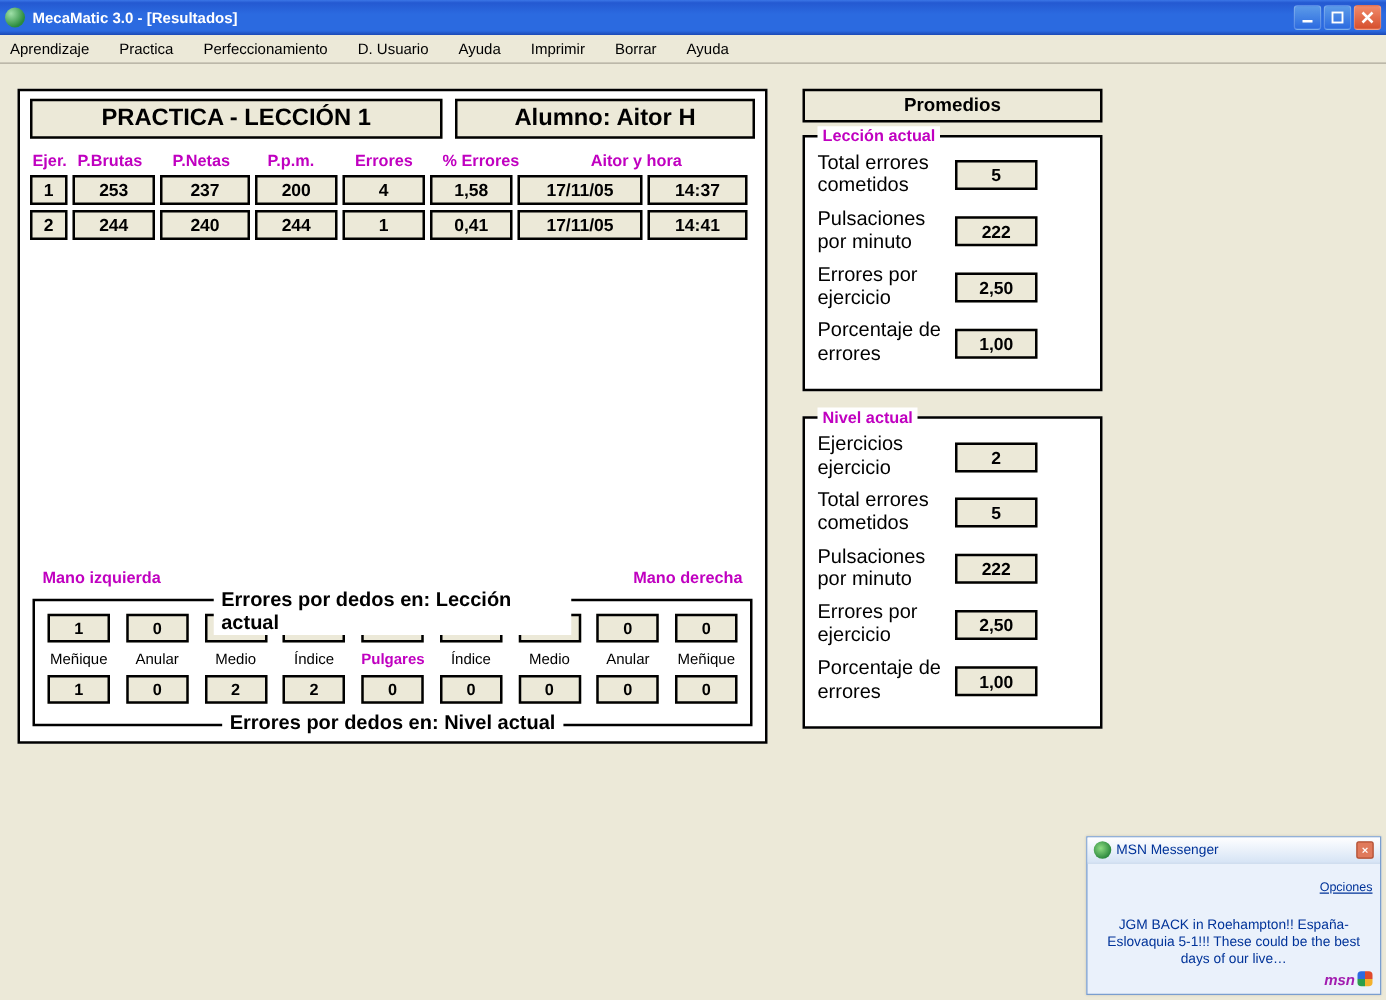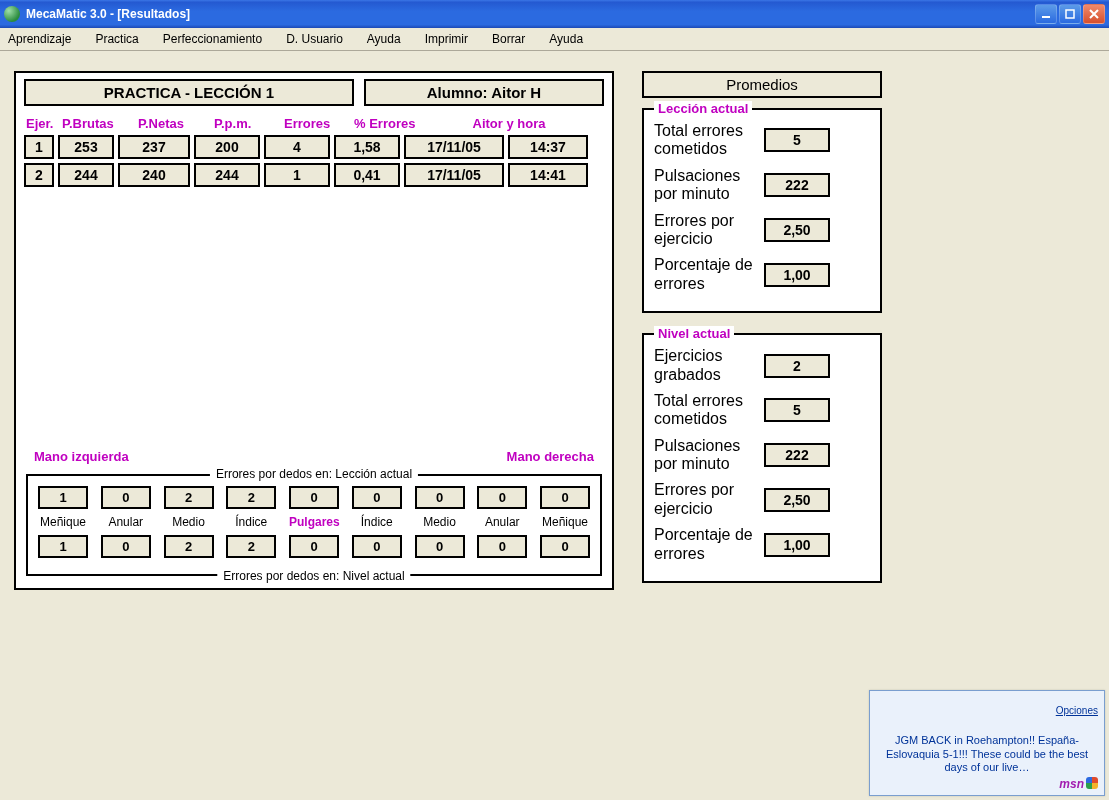--- a/index.html
+++ b/index.html
@@ -67,21 +67,21 @@
     width: 600px;
     border: 2px solid #000;
     background: #fff;
     padding: 6px 8px 8px 8px;
   }
   .header-row { display: flex; gap: 10px; margin-bottom: 4px; }
   .header-cell {
     border: 2px solid #000;
     background: #ece9d8;
     font-weight: bold;
-    font-size: 15px;
+    font-size: 19px;
     text-align: center;
     padding: 3px 0;
     font-family: Arial, sans-serif;
   }
   .header-cell.lesson { flex: 58; }
   .header-cell.student { flex: 42; }
 
   .col-headers {
     display: flex;
     color: #c000c0;
@@ -100,21 +100,21 @@
   .res-cell {
     border: 2px solid #000;
     background: #ece9d8;
     font-weight: bold;
     font-size: 14px;
     text-align: center;
     padding: 2px 0;
     font-family: Arial, sans-serif;
   }
   .c-ej { width: 30px; }
-  .c-pb { width: 56px; }
+  .c-pb { width: 66px; }
   .c-pn { width: 72px; }
   .c-ppm { width: 66px; }
   .c-err { width: 66px; }
   .c-pct { width: 66px; }
   .c-date { width: 100px; }
   .c-time { width: 80px; }
 
   .spacer { height: 250px; }
 
   .hands-row {
@@ -127,22 +127,22 @@
     border: 2px solid #000;
     padding: 10px 10px 6px 10px;
     position: relative;
     margin: 10px 2px 4px 2px;
   }
   .finger-group-title {
     position: absolute;
     top: -9px; left: 50%; transform: translateX(-50%);
     background: #fff;
     padding: 0 6px;
-    font-weight: normal;
-    font-size: 12px;
+    font-weight: bold;
+    font-size: 16px;
   }
   .finger-row {
     display: flex; gap: 7px; justify-content: space-between;
     margin-bottom: 6px;
   }
   .finger-cell {
     width: 50px; border: 2px solid #000;
     background: #ece9d8; text-align: center;
     font-weight: bold; font-size: 13px;
     padding: 2px 0;
@@ -159,21 +159,21 @@
   }
 
   
   .right-panel {
     width: 260px;
   }
   .prom-header {
     width: 240px;
     border: 2px solid #000;
     background: #ece9d8;
-    font-weight: normal;
+    font-weight: bold;
     font-size: 15px;
     text-align: center;
     padding: 3px 0;
     margin-bottom: 10px;
   }
   .fieldset {
     border: 2px solid #000;
     background: #fff;
     padding: 12px 10px 10px 10px;
     position: relative;
@@ -415,21 +415,21 @@
             <div class="stat-label">Porcentaje de errores</div>
             <div class="stat-value">1,00</div>
           </div>
         </div>
     </div>
 
     <div class="fieldset">
       <div class="fieldset-legend">Nivel actual</div>
       <div id="level-stats">
           <div class="stat-row">
-            <div class="stat-label">Ejercicios grabados</div>
+            <div class="stat-label">Ejercicios ejercicio</div>
             <div class="stat-value">2</div>
           </div>
           <div class="stat-row">
             <div class="stat-label">Total errores cometidos</div>
             <div class="stat-value">5</div>
           </div>
           <div class="stat-row">
             <div class="stat-label">Pulsaciones por minuto</div>
             <div class="stat-value">222</div>
           </div>
@@ -441,18 +441,23 @@
             <div class="stat-label">Porcentaje de errores</div>
             <div class="stat-value">1,00</div>
           </div>
         </div>
     </div>
   </div>
 
 </div>
 
 <div class="msn-popup">
+  <div class="msn-title">
+    <div class="msn-icon"></div>
+    <div class="msn-name">MSN Messenger</div>
+    <div class="msn-close">×</div>
+  </div>
   <div class="msn-opts">Opciones</div>
   <div class="msn-body">JGM BACK in Roehampton!! España-Eslovaquia 5-1!!! These could be the best days of our live…</div>
   <div class="msn-footer">
     <span>msn</span><span class="butterfly"></span>
   </div>
 </div>
 
 </body></html>

